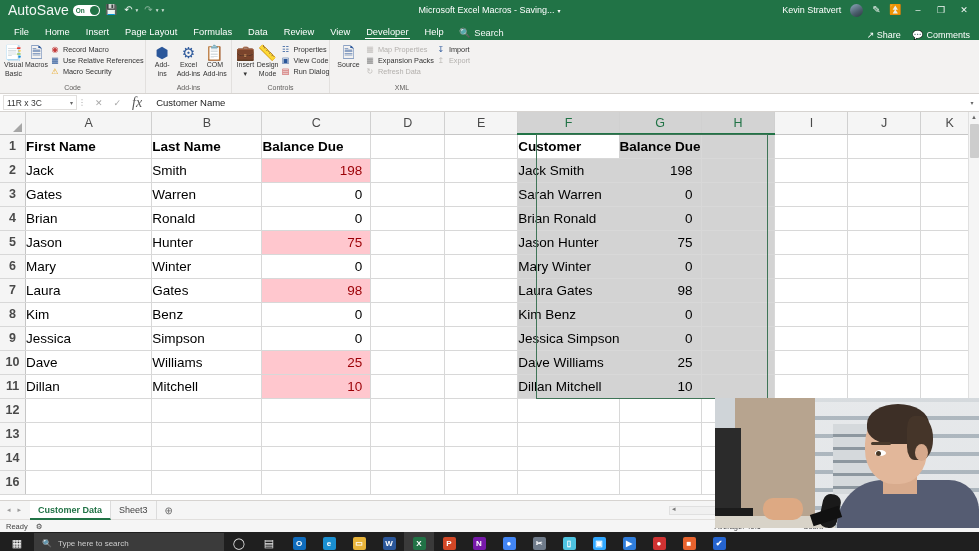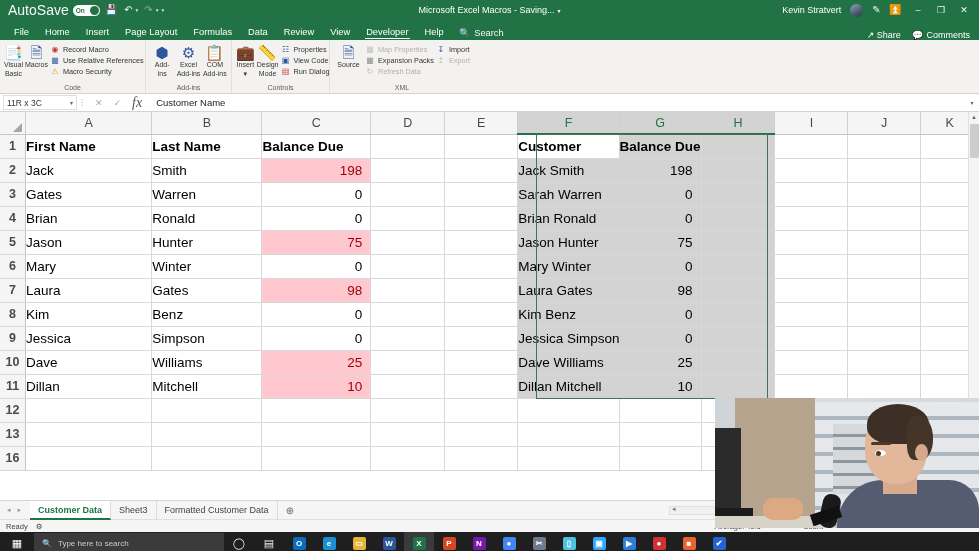--- a/index.html
+++ b/index.html
@@ -612,20 +612,34 @@
             <td class="cell " style="width: 77px;"></td>
             <td class="cell " style="width: 76px;"></td>
             <td class="cell " style="width: 78px;"></td>
             <td class="cell " style="width: 77px;"></td>
             <td class="cell " style="width: 77px;"></td>
             <td class="cell " style="width: 76px;"></td>
             <td class="cell " style="width: 76px;"></td>
             <td class="cell " style="width: 60px;"></td>
           </tr>
           <tr>
+            <th class="rowhead">14</th>
+            <td class="cell " style="width: 129px;"></td>
+            <td class="cell " style="width: 112px;"></td>
+            <td class="cell " style="width: 110px;"></td>
+            <td class="cell " style="width: 77px;"></td>
+            <td class="cell " style="width: 76px;"></td>
+            <td class="cell " style="width: 78px;"></td>
+            <td class="cell " style="width: 77px;"></td>
+            <td class="cell " style="width: 77px;"></td>
+            <td class="cell " style="width: 76px;"></td>
+            <td class="cell " style="width: 76px;"></td>
+            <td class="cell " style="width: 60px;"></td>
+          </tr>
+          <tr>
             <th class="rowhead">16</th>
             <td class="cell " style="width: 129px;"></td>
             <td class="cell " style="width: 112px;"></td>
             <td class="cell " style="width: 110px;"></td>
             <td class="cell " style="width: 77px;"></td>
             <td class="cell " style="width: 76px;"></td>
             <td class="cell " style="width: 78px;"></td>
             <td class="cell " style="width: 77px;"></td>
             <td class="cell " style="width: 77px;"></td>
             <td class="cell " style="width: 76px;"></td>
@@ -643,21 +657,20 @@
     </div>
   </div>
 
   <div class="sheetbar">
     <div class="navarrows">
       <span>◂</span>
       <span>▸</span>
     </div>
     <div class="stab active">Customer Data</div>
     <div class="stab">Sheet3</div>
-    <div class="stab">Formatted Customer Data</div>
     <div class="addsheet">⊕</div>
     <div class="hscroll-area">
       <div class="hthumb"></div>
     </div>
   </div>
 
   <div class="statusbar">
     <span>Ready</span>
     <span>⚙</span>
     <div class="status-stats">

